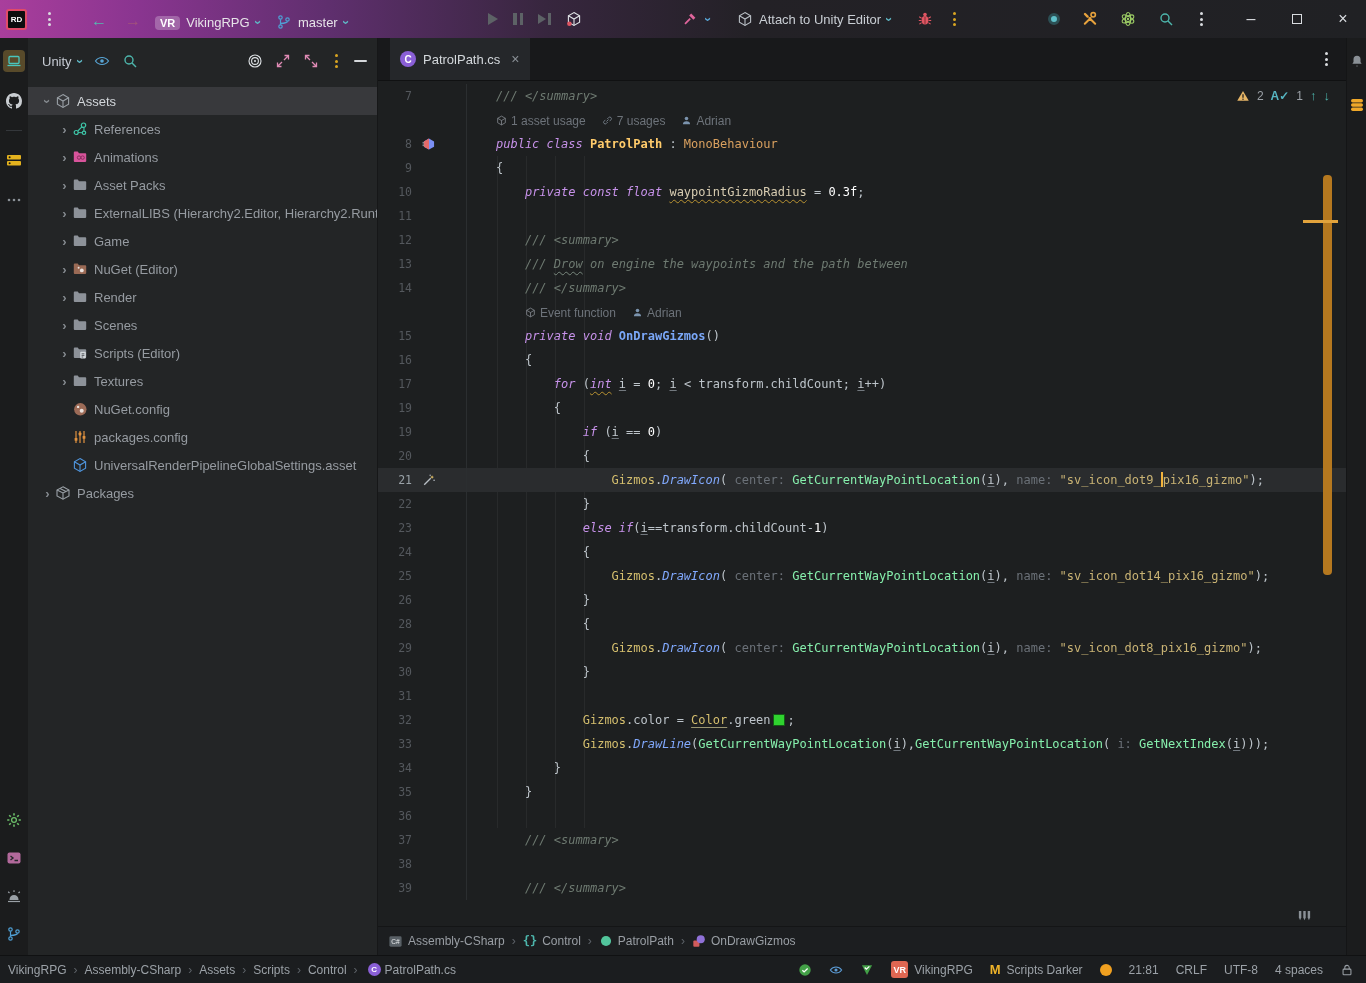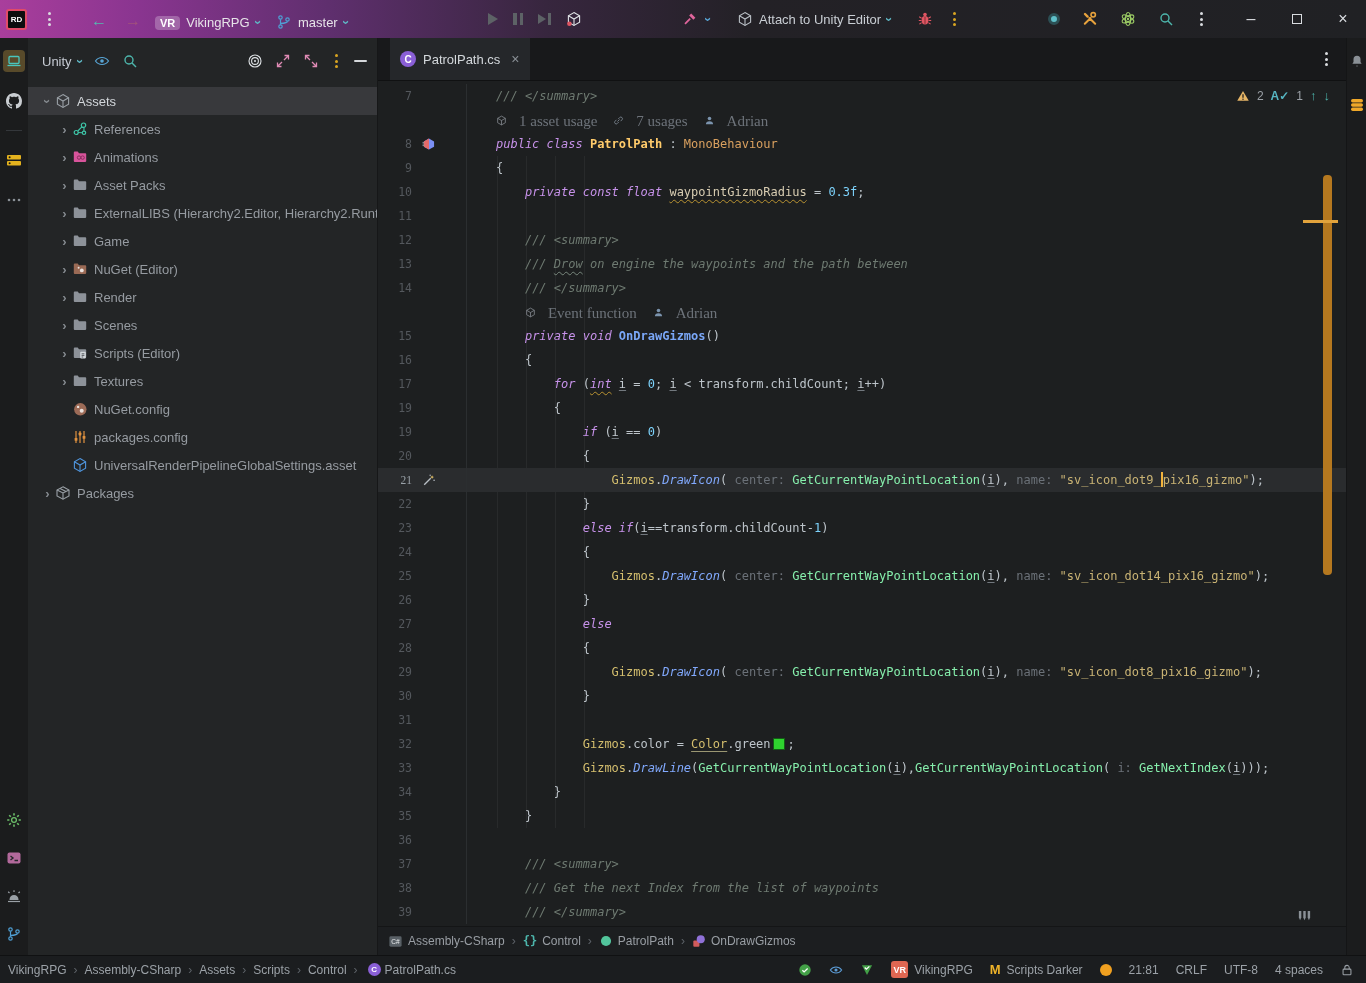--- a/index.html
+++ b/index.html
@@ -78,43 +78,43 @@
   .tbk{position:absolute;right:14px;}
 
   .codewrap{position:absolute;top:43px;left:0;right:0;bottom:29px;overflow:hidden;}
   #code{padding-top:3px;position:relative;z-index:2;}
   .guide{position:absolute;top:75px;height:672px;width:1px;background:rgba(255,255,255,.05);z-index:1;}
   .row{display:flex;height:24px;line-height:24px;font-family:"DejaVu Sans Mono",monospace;font-size:12px;white-space:pre;}
   .row.cur{background:#2a2c2e;}
   .gutter{flex:0 0 89px;display:flex;border-right:1px solid #2b2e30;}
   .ln{flex:0 0 34px;text-align:right;color:#54585d;font-size:11.5px;cursor:pointer;}
   .gicon{flex:1;display:flex;align-items:center;padding-left:10px;}
-  .row.cur .ln{color:#9aa2a8;font-family:Liberation Serif, serif;}
+  .row.cur .ln{color:#9aa2a8;}
   .cl{padding-left:29px;color:#bdc4ca;cursor:text;}
   .tk.txt{color:#bdc4ca;}
   .tk.cmt{color:#6e7a71;font-style:italic;}
   .tk.kw{color:#c792ea;font-style:italic;}
   .tk.clsb{color:#ffcb6b;font-weight:700;}
   .tk.cls{color:#d9a05f;}
   .tk.gz{color:#d5bf6e;}
   .tk.und{text-decoration-line:underline;text-decoration-color:#9a9672;text-underline-offset:3px;}
   .tk.mtdb{color:#7aa7f7;font-weight:700;}
   .tk.mtdi{color:#82aaff;font-style:italic;}
   .tk.lfn{color:#86efac;}
-  .tk.num{color:#7dd3fc;}
+  .tk.num{color:#ffffff;}
   .tk.str{color:#c9b374;}
   .tk.fld{color:#d8cdb2;}
   .tk.vu{color:#c3cad0;text-decoration-line:underline;text-decoration-color:#72787e;text-underline-offset:2px;}
   .tk.hint{color:#6b7178;font-size:12px;}
   .tk.wavy-y{text-decoration-line:underline;text-decoration-style:wavy;text-decoration-color:#b99331;text-decoration-thickness:1px;text-underline-offset:3px;}
   .tk.wavy-g{text-decoration-line:underline;text-decoration-style:wavy;text-decoration-color:#77877c;text-decoration-thickness:1px;text-underline-offset:3px;}
   .caret{display:inline-block;width:2px;height:15px;background:#f2b33c;vertical-align:-3px;}
   .swatch{display:inline-block;width:10px;height:10px;background:#2fd32f;outline:1px solid #145c16;margin:0 4px 0 3px;vertical-align:-1px;}
-  .inlayitem{display:inline-flex;align-items:center;gap:12px;margin-right:16px;
-    font-family:Liberation Serif, serif;font-size:15px;color:#6d737a;vertical-align:middle;}
+  .inlayitem{display:inline-flex;align-items:center;gap:4px;margin-right:16px;
+    font-family:Liberation Sans, sans-serif;font-size:12px;color:#6d737a;vertical-align:middle;}
   .inspections{position:absolute;top:7px;right:16px;display:flex;gap:7px;align-items:center;
     font-size:12px;color:#9aa0a6;z-index:5;cursor:pointer;}
   .typo{color:#56b6c2;font-size:12px;font-weight:700;}
   .insp-arrow{color:#4db6ac;font-size:13px;font-weight:700;cursor:pointer;}
   .scrollthumb{position:absolute;top:94px;right:14px;width:9px;height:400px;background:#b5781f;border-radius:4px;z-index:6;cursor:pointer;}
   .scrollmark{position:absolute;top:139px;right:8px;width:35px;height:3px;background:#e2a33c;z-index:7;}
   .pencils{position:absolute;bottom:2px;right:34px;z-index:6;cursor:pointer;}
 
   .breadcrumbs{position:absolute;left:0;right:0;bottom:0;height:29px;background:#1c1e20;border-top:1px solid #141516;
     display:flex;align-items:center;padding:0 10px;gap:7px;font-size:12px;color:#999ea4;}
@@ -579,32 +579,31 @@
                   <path d="M2.5 13.5 10 6" stroke="#b9bfc5" stroke-width="1.5"></path>
                   <path d="M11.5 2.5l.6 1.6 1.6.6-1.6.6-.6 1.6-.6-1.6-1.6-.6 1.6-.6Z" fill="#e5c36a"></path>
                   <circle cx="13.8" cy="8.2" r=".9" fill="#b9bfc5"></circle>
                   <circle cx="9.3" cy="2.6" r=".8" fill="#b9bfc5"></circle>
                 </svg></span></span><span class="cl" data-name="code-line-content"><span>                </span><span class="tk gz" data-name="code-token">Gizmos</span><span class="tk txt" data-name="code-token">.</span><span class="tk mtdi" data-name="code-token">DrawIcon</span><span class="tk txt" data-name="code-token">( </span><span class="tk hint" data-name="code-token">center: </span><span class="tk lfn" data-name="code-token">GetCurrentWayPointLocation</span><span class="tk txt" data-name="code-token">(</span><span class="tk vu" data-name="code-token">i</span><span class="tk txt" data-name="code-token">), </span><span class="tk hint" data-name="code-token">name: </span><span class="tk str" data-name="code-token">"sv_icon_dot9_</span><span class="caret" data-name="text-caret"></span><span class="tk str" data-name="code-token">pix16_gizmo"</span><span class="tk txt" data-name="code-token">);</span></span></div>
           <div class="row" data-name="code-line-22"><span class="gutter" data-name="gutter"><span class="ln" data-name="line-number">22</span><span class="gicon" data-name="gutter-icon-slot"></span></span><span class="cl" data-name="code-line-content"><span>            </span><span class="tk txt" data-name="code-token">}</span></span></div>
           <div class="row" data-name="code-line-23"><span class="gutter" data-name="gutter"><span class="ln" data-name="line-number">23</span><span class="gicon" data-name="gutter-icon-slot"></span></span><span class="cl" data-name="code-line-content"><span>            </span><span class="tk kw" data-name="code-token">else if</span><span class="tk txt" data-name="code-token">(</span><span class="tk vu" data-name="code-token">i</span><span class="tk txt" data-name="code-token">==transform.childCount-</span><span class="tk num" data-name="code-token">1</span><span class="tk txt" data-name="code-token">)</span></span></div>
           <div class="row" data-name="code-line-24"><span class="gutter" data-name="gutter"><span class="ln" data-name="line-number">24</span><span class="gicon" data-name="gutter-icon-slot"></span></span><span class="cl" data-name="code-line-content"><span>            </span><span class="tk txt" data-name="code-token">{</span></span></div>
           <div class="row" data-name="code-line-25"><span class="gutter" data-name="gutter"><span class="ln" data-name="line-number">25</span><span class="gicon" data-name="gutter-icon-slot"></span></span><span class="cl" data-name="code-line-content"><span>                </span><span class="tk gz" data-name="code-token">Gizmos</span><span class="tk txt" data-name="code-token">.</span><span class="tk mtdi" data-name="code-token">DrawIcon</span><span class="tk txt" data-name="code-token">( </span><span class="tk hint" data-name="code-token">center: </span><span class="tk lfn" data-name="code-token">GetCurrentWayPointLocation</span><span class="tk txt" data-name="code-token">(</span><span class="tk vu" data-name="code-token">i</span><span class="tk txt" data-name="code-token">), </span><span class="tk hint" data-name="code-token">name: </span><span class="tk str" data-name="code-token">"sv_icon_dot14_pix16_gizmo"</span><span class="tk txt" data-name="code-token">);</span></span></div>
           <div class="row" data-name="code-line-26"><span class="gutter" data-name="gutter"><span class="ln" data-name="line-number">26</span><span class="gicon" data-name="gutter-icon-slot"></span></span><span class="cl" data-name="code-line-content"><span>            </span><span class="tk txt" data-name="code-token">}</span></span></div>
-          <div class="row" data-name="code-line-27"><span class="gutter" data-name="gutter"><span class="ln" data-name="line-number">27</span><span class="gicon" data-name="gutter-icon-slot"></span></span><span class="cl" data-name="code-line-content"><span>            </span><span class="tk kw" data-name="code-token">else</span></span></div>
           <div class="row" data-name="code-line-28"><span class="gutter" data-name="gutter"><span class="ln" data-name="line-number">28</span><span class="gicon" data-name="gutter-icon-slot"></span></span><span class="cl" data-name="code-line-content"><span>            </span><span class="tk txt" data-name="code-token">{</span></span></div>
           <div class="row" data-name="code-line-29"><span class="gutter" data-name="gutter"><span class="ln" data-name="line-number">29</span><span class="gicon" data-name="gutter-icon-slot"></span></span><span class="cl" data-name="code-line-content"><span>                </span><span class="tk gz" data-name="code-token">Gizmos</span><span class="tk txt" data-name="code-token">.</span><span class="tk mtdi" data-name="code-token">DrawIcon</span><span class="tk txt" data-name="code-token">( </span><span class="tk hint" data-name="code-token">center: </span><span class="tk lfn" data-name="code-token">GetCurrentWayPointLocation</span><span class="tk txt" data-name="code-token">(</span><span class="tk vu" data-name="code-token">i</span><span class="tk txt" data-name="code-token">), </span><span class="tk hint" data-name="code-token">name: </span><span class="tk str" data-name="code-token">"sv_icon_dot8_pix16_gizmo"</span><span class="tk txt" data-name="code-token">);</span></span></div>
           <div class="row" data-name="code-line-30"><span class="gutter" data-name="gutter"><span class="ln" data-name="line-number">30</span><span class="gicon" data-name="gutter-icon-slot"></span></span><span class="cl" data-name="code-line-content"><span>            </span><span class="tk txt" data-name="code-token">}</span></span></div>
           <div class="row" data-name="code-line-31"><span class="gutter" data-name="gutter"><span class="ln" data-name="line-number">31</span><span class="gicon" data-name="gutter-icon-slot"></span></span><span class="cl" data-name="code-line-content"></span></div>
           <div class="row" data-name="code-line-32"><span class="gutter" data-name="gutter"><span class="ln" data-name="line-number">32</span><span class="gicon" data-name="gutter-icon-slot"></span></span><span class="cl" data-name="code-line-content"><span>            </span><span class="tk gz" data-name="code-token">Gizmos</span><span class="tk txt" data-name="code-token">.color = </span><span class="tk gz und" data-name="code-token">Color</span><span class="tk txt" data-name="code-token">.green</span><span class="swatch" data-name="color-swatch" style="background: rgb(47, 211, 47);"></span><span class="tk txt" data-name="code-token">;</span></span></div>
           <div class="row" data-name="code-line-33"><span class="gutter" data-name="gutter"><span class="ln" data-name="line-number">33</span><span class="gicon" data-name="gutter-icon-slot"></span></span><span class="cl" data-name="code-line-content"><span>            </span><span class="tk gz" data-name="code-token">Gizmos</span><span class="tk txt" data-name="code-token">.</span><span class="tk mtdi" data-name="code-token">DrawLine</span><span class="tk txt" data-name="code-token">(</span><span class="tk lfn" data-name="code-token">GetCurrentWayPointLocation</span><span class="tk txt" data-name="code-token">(</span><span class="tk vu" data-name="code-token">i</span><span class="tk txt" data-name="code-token">),</span><span class="tk lfn" data-name="code-token">GetCurrentWayPointLocation</span><span class="tk txt" data-name="code-token">( </span><span class="tk hint" data-name="code-token">i: </span><span class="tk lfn" data-name="code-token">GetNextIndex</span><span class="tk txt" data-name="code-token">(</span><span class="tk vu" data-name="code-token">i</span><span class="tk txt" data-name="code-token">)));</span></span></div>
           <div class="row" data-name="code-line-34"><span class="gutter" data-name="gutter"><span class="ln" data-name="line-number">34</span><span class="gicon" data-name="gutter-icon-slot"></span></span><span class="cl" data-name="code-line-content"><span>        </span><span class="tk txt" data-name="code-token">}</span></span></div>
           <div class="row" data-name="code-line-35"><span class="gutter" data-name="gutter"><span class="ln" data-name="line-number">35</span><span class="gicon" data-name="gutter-icon-slot"></span></span><span class="cl" data-name="code-line-content"><span>    </span><span class="tk txt" data-name="code-token">}</span></span></div>
           <div class="row" data-name="code-line-36"><span class="gutter" data-name="gutter"><span class="ln" data-name="line-number">36</span><span class="gicon" data-name="gutter-icon-slot"></span></span><span class="cl" data-name="code-line-content"></span></div>
           <div class="row" data-name="code-line-37"><span class="gutter" data-name="gutter"><span class="ln" data-name="line-number">37</span><span class="gicon" data-name="gutter-icon-slot"></span></span><span class="cl" data-name="code-line-content"><span>    </span><span class="tk cmt" data-name="code-token">/// &lt;summary&gt;</span></span></div>
-          <div class="row" data-name="code-line-38"><span class="gutter" data-name="gutter"><span class="ln" data-name="line-number">38</span><span class="gicon" data-name="gutter-icon-slot"></span></span><span class="cl" data-name="code-line-content"><span>    </span><span class="tk cmt" data-name="code-token">/// Get the next Index from the list of waypoints</span></span></div>
+          <div class="row" data-name="code-line-38"><span class="gutter" data-name="gutter"><span class="ln" data-name="line-number">38</span><span class="gicon" data-name="gutter-icon-slot"></span></span></div>
           <div class="row" data-name="code-line-39"><span class="gutter" data-name="gutter"><span class="ln" data-name="line-number">39</span><span class="gicon" data-name="gutter-icon-slot"></span></span><span class="cl" data-name="code-line-content"><span>    </span><span class="tk cmt" data-name="code-token">/// &lt;/summary&gt;</span></span></div>
         </div>
       <div class="inspections" data-name="inspections-widget">
         <span class="icn" data-name="warning-icon">
             <svg width="14" height="14" viewBox="0 0 16 16" fill="none" xmlns="http://www.w3.org/2000/svg">
               <path d="M8 2.2 14.6 13.4H1.4Z" fill="#e5b566"></path>
               <rect x="7.3" y="6" width="1.4" height="4" fill="#17181a"></rect>
               <rect x="7.3" y="11" width="1.4" height="1.4" fill="#17181a"></rect>
             </svg>
           </span>

